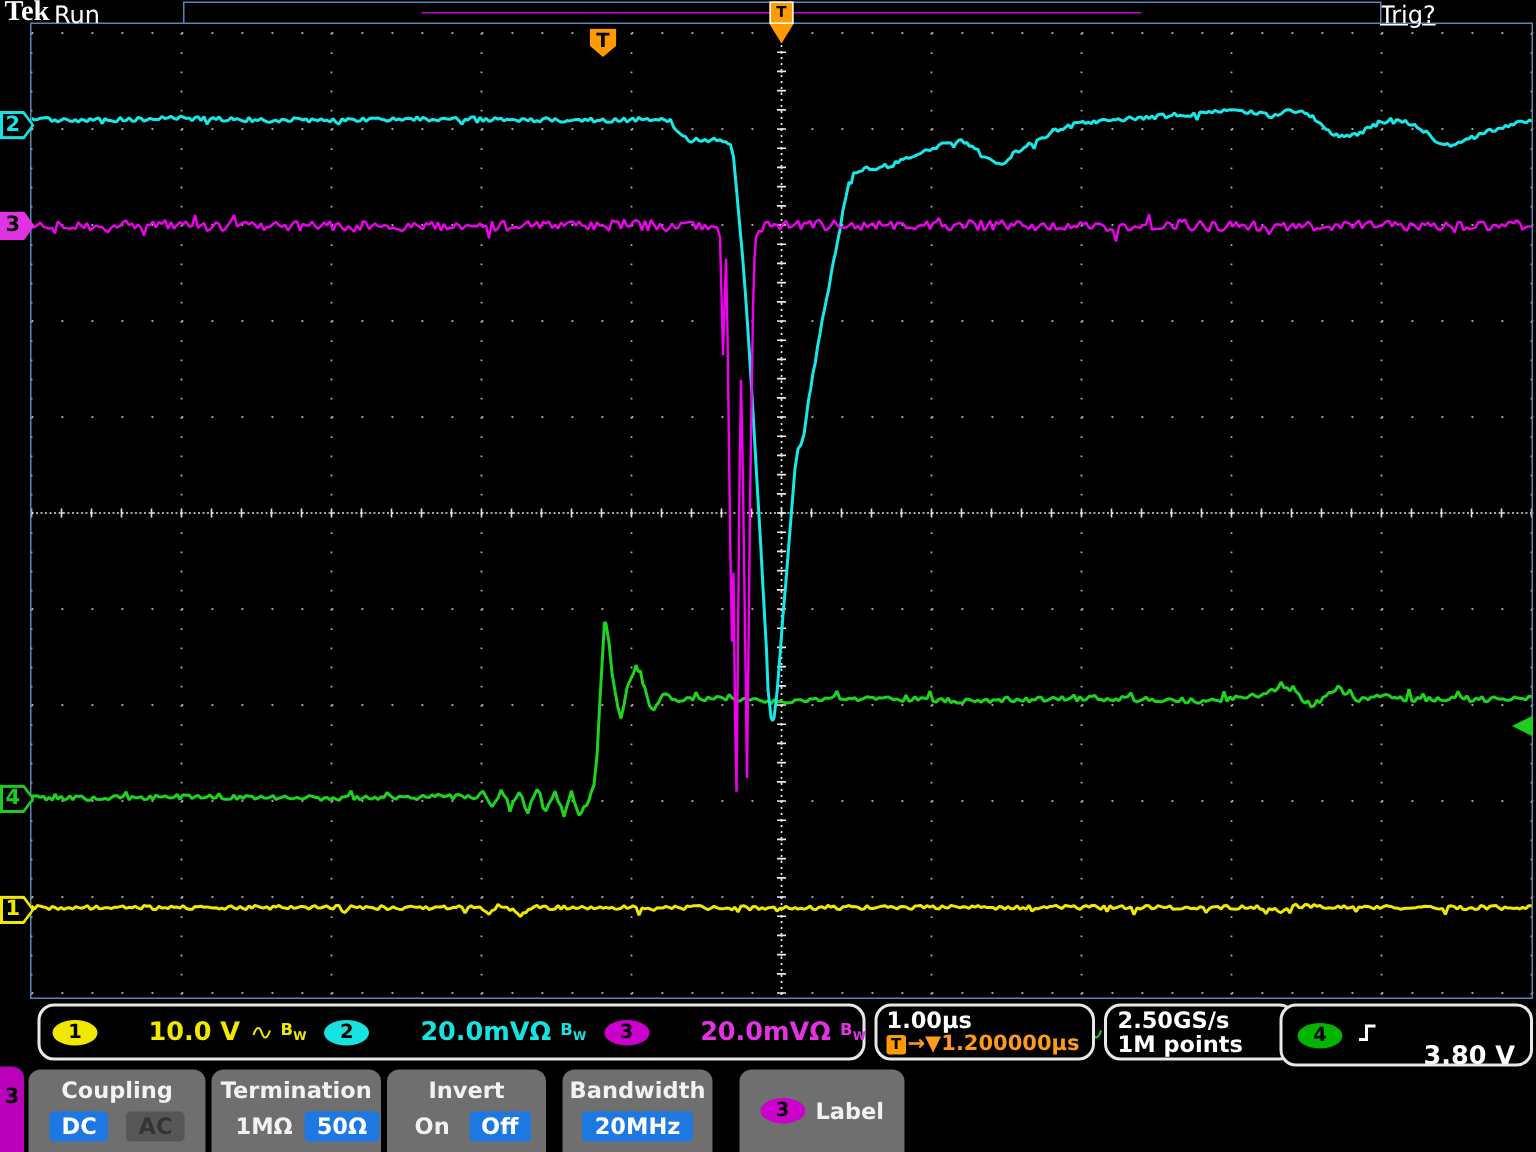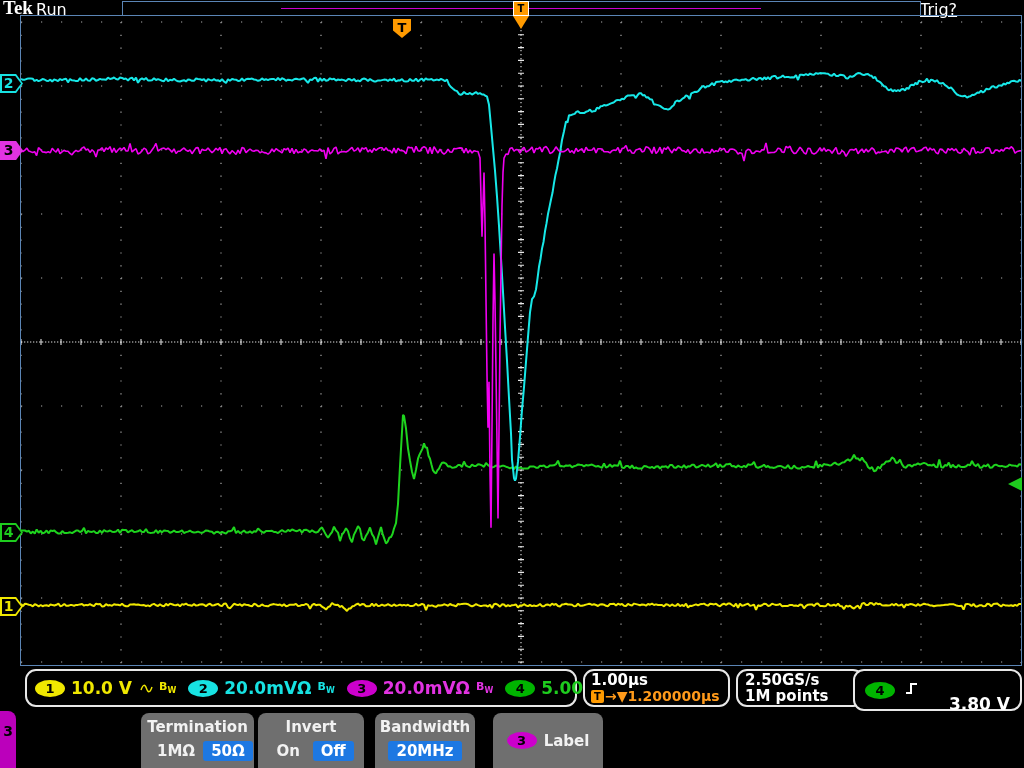--- a/index.html
+++ b/index.html
@@ -30,21 +30,21 @@
   .ch-marker .inner{position:absolute;left:2px;top:2px;right:2px;bottom:2px;
      clip-path:polygon(0 0,70% 0,100% 50%,70% 100%,0 100%);background:#000;}
   .ch-marker .lbl{position:absolute;left:0;top:0;width:17px;height:19px;text-align:center;
      font:bold 14px "DejaVu Sans",sans-serif;line-height:19px;}
   
   .status-box{position:absolute;top:669px;height:38px;border:2px solid #e8e8e8;border-radius:11px;
      background:#000;box-sizing:border-box;}
   #channels-box{left:25px;width:552px;display:flex;align-items:center;gap:6px;padding:0 8px;}
   .ch-badge{display:inline-block;width:30px;height:17px;border-radius:50%;color:#000;
      font:bold 13px "DejaVu Sans",sans-serif;text-align:center;line-height:17px;flex:0 0 auto;}
-  .ch-scale{font:bold 17px "DejaVu Sans",sans-serif;white-space:nowrap;}
+  .ch-scale{font:bold 17px "DejaVu Sans",sans-serif;white-space:nowrap;margin-left:28px;}
   .bw{font:bold 11px "DejaVu Sans",sans-serif;}
   .bw sub{font-size:8px;}
   .sine-icon{margin:0 0 0 2px;}
   #horiz-box{left:583px;width:147px;padding:1px 6px;}
   #horiz-scale{color:#fff;font:bold 15px "DejaVu Sans",sans-serif;line-height:16px;}
   #horiz-delay{color:#ff9a1a;font:bold 14px "DejaVu Sans",sans-serif;line-height:16px;display:flex;align-items:center;}
   #horiz-tflag{display:inline-block;width:13px;height:13px;background:#ff9a00;border-radius:2px;color:#000;
      font:bold 10px "DejaVu Sans",sans-serif;text-align:center;line-height:13px;margin-right:1px;}
   #acq-box{left:736px;width:128px;padding:1px 7px;color:#fff;font:bold 15px "DejaVu Sans",sans-serif;line-height:16px;}
   #trig-box{left:853px;width:169px;height:42px;display:flex;align-items:center;gap:10px;padding:0 10px;}
@@ -170,20 +170,27 @@
     <span class="ch-badge" style="background:#00b400">4</span>
     <span>
       <svg width="15" height="15">
           <path d="M1 12 h5 v-9 h6" stroke="#fff" stroke-width="2" fill="none"></path>
         </svg></span>
     <span id="trig-level">3.80 V</span>
   </div>
 
   <div id="side-tab">3</div>
 
+  <div id="btn-coupling" class="menu-btn">
+    <div class="menu-title">Coupling</div>
+    <div class="menu-opts">
+      <span class="opt sel">DC</span>
+      <span class="opt dim">AC</span>
+    </div>
+  </div>
 
   <div id="btn-termination" class="menu-btn">
     <div class="menu-title">Termination</div>
     <div class="menu-opts">
       <span class="opt">1MΩ</span>
       <span class="opt sel">50Ω</span>
     </div>
   </div>
 
   <div id="btn-invert" class="menu-btn">

